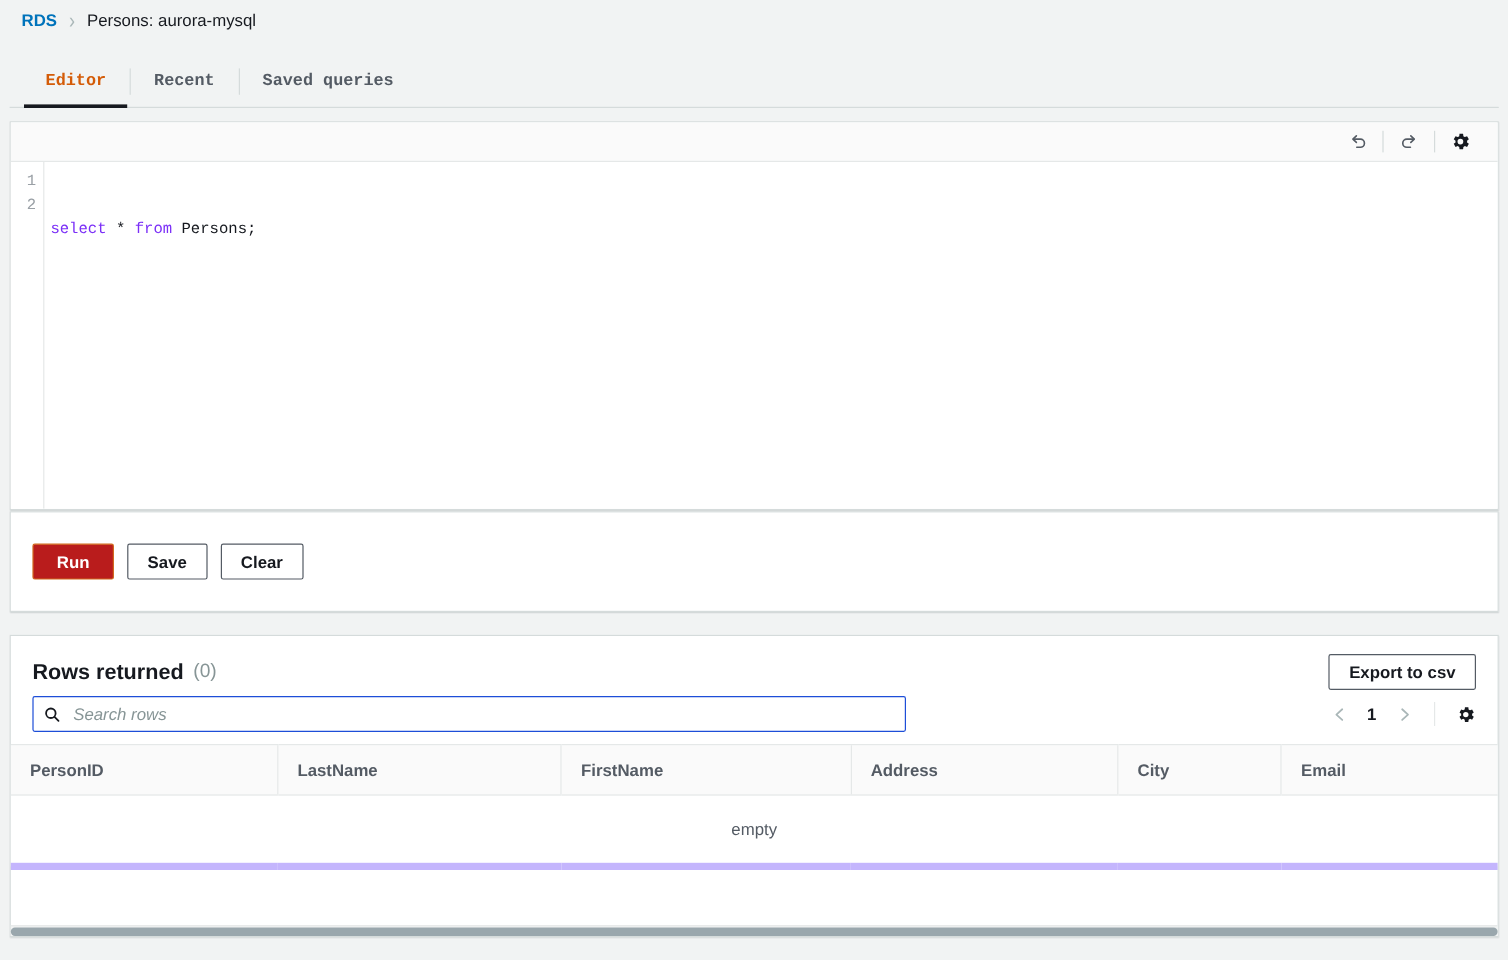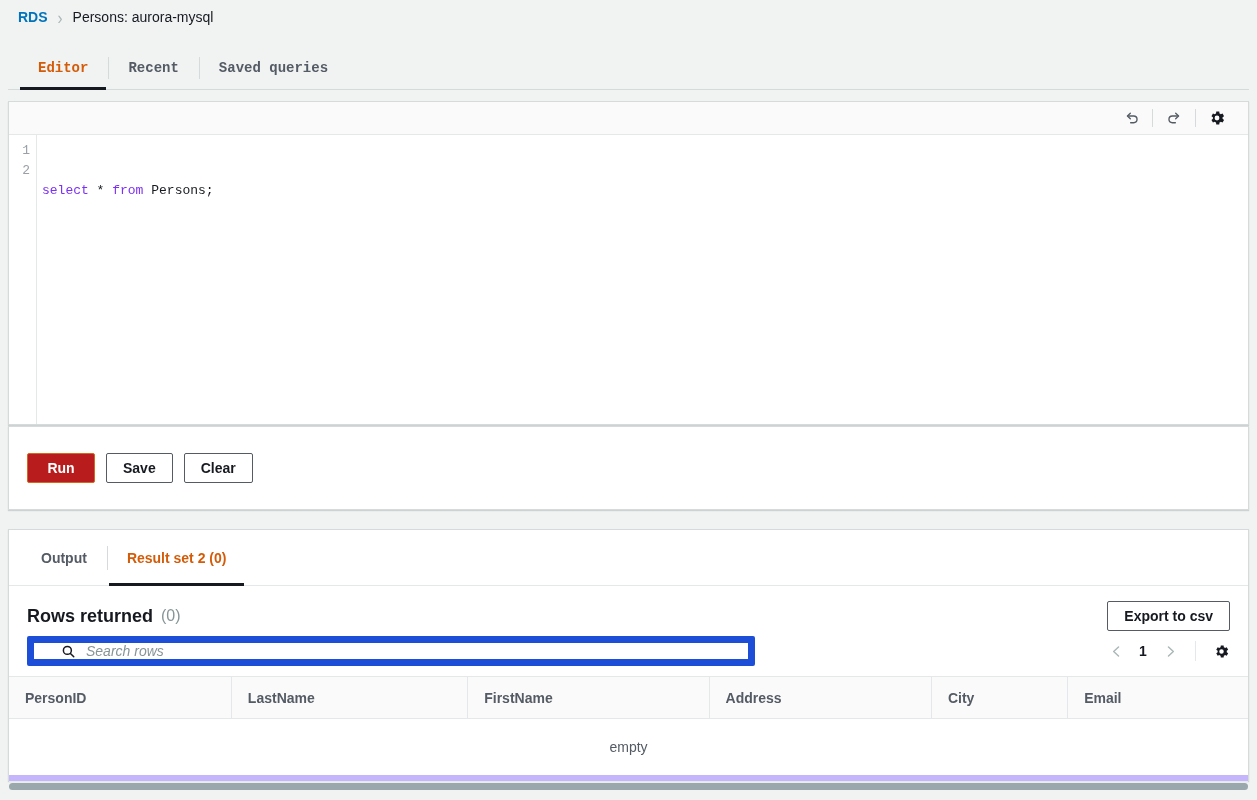--- a/index.html
+++ b/index.html
@@ -194,24 +194,24 @@
   .rows-title { font-size: 18px; font-weight: 700; color: #16191f; }
   .rows-count { font-size: 16px; color: #879596; font-weight: 400; margin-left: 8px; }
 
   .filter-row {
     display: flex; align-items: center;
     padding: 4px 14px 10px 18px;
     height: 44px;
   }
   .search-box {
     width: 728px; height: 30px;
-    border: 7px solid #1d4ed8; border-radius: 2px;
+    border: 1px solid #1d4ed8; border-radius: 2px;
     background: #fff;
     display: flex; align-items: center;
-    padding: 0 27px; gap: 8px;
+    padding: 0 8px; gap: 8px;
   }
   .search-box input {
     border: 0; outline: 0; flex: 1;
     font-size: 14px; font-family: "Liberation Sans", sans-serif;
     color: #16191f; background: transparent;
   }
   .search-box input::placeholder { color: #879596; font-style: italic; }
 
   .pager { display: flex; align-items: center; gap: 2px; margin-left: auto; }
   .chev {
@@ -329,28 +329,20 @@
 <div class="card actions-card">
   <div class="btn btn-primary">Run</div>
   <span class="btn-gap"></span>
   <div class="btn btn-normal">Save</div>
   <span class="btn-gap"></span>
   <div class="btn btn-normal">Clear</div>
   <div class="spacer"></div>
 </div>
 
 <div class="card results-card">
-  <div class="result-tabs">
-    <div class="rtab">
-      <span>Output</span>
-    </div>
-    <div class="rtab active">
-      <span>Result set 2 (0)</span>
-    </div>
-  </div>
 
   <div class="rows-header">
     <span class="rows-title">Rows returned</span>
     <span class="rows-count">(0)</span>
     <div class="spacer"></div>
     <div class="btn btn-normal">Export to csv</div>
   </div>
 
   <div class="filter-row">
     <div class="search-box">

